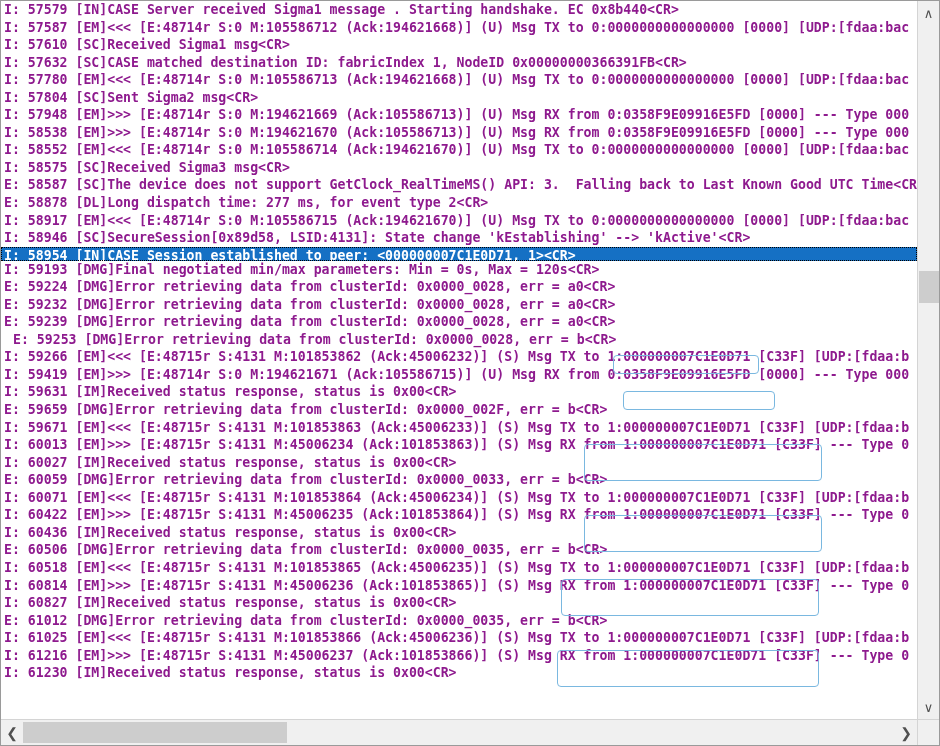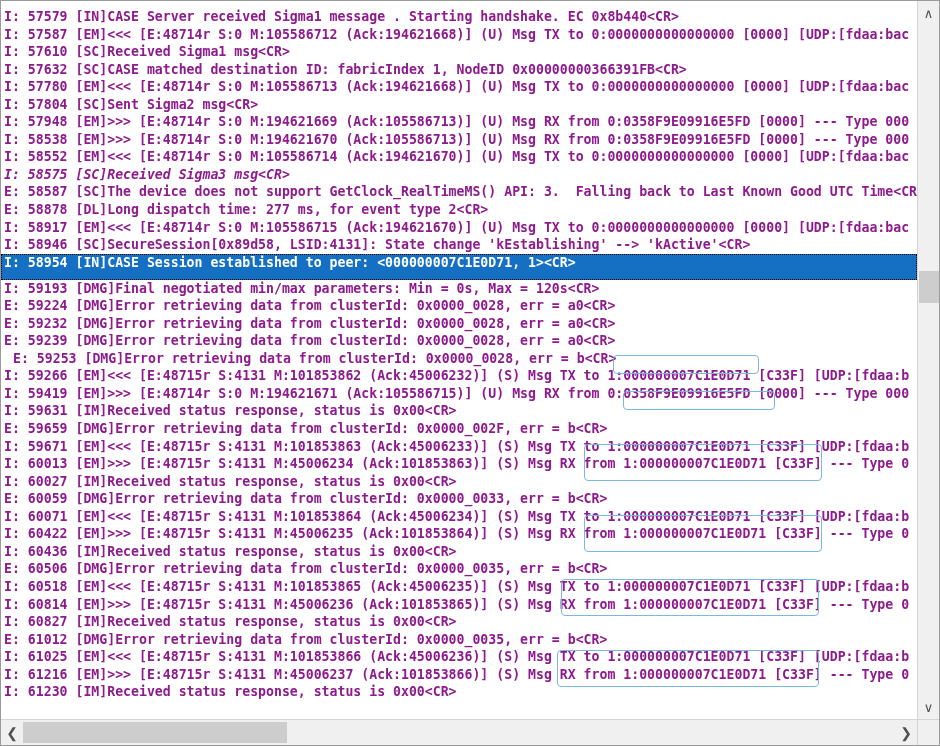--- a/index.html
+++ b/index.html
@@ -143,36 +143,36 @@
     border-top: 1px solid #d4d4d4;
     box-sizing: border-box;
   }
 </style>
 </head>
 <body>
 
 <div id="app">
 
   <div id="log-viewport">
-    <div id="log-lines" style="line-height: 17.55px; margin-top: 7px;">
+    <div id="log-lines" style="line-height: 17.55px;">
         <div class="log-line" style="height: 17.55px; line-height: 17.55px;">I: 57579 [IN]CASE Server received Sigma1 message . Starting handshake. EC 0x8b440&lt;CR&gt;</div>
         <div class="log-line" style="height: 17.55px; line-height: 17.55px;">I: 57587 [EM]&lt;&lt;&lt; [E:48714r S:0 M:105586712 (Ack:194621668)] (U) Msg TX to 0:0000000000000000 [0000] [UDP:[fdaa:bac</div>
         <div class="log-line" style="height: 17.55px; line-height: 17.55px;">I: 57610 [SC]Received Sigma1 msg&lt;CR&gt;</div>
         <div class="log-line" style="height: 17.55px; line-height: 17.55px;">I: 57632 [SC]CASE matched destination ID: fabricIndex 1, NodeID 0x00000000366391FB&lt;CR&gt;</div>
         <div class="log-line" style="height: 17.55px; line-height: 17.55px;">I: 57780 [EM]&lt;&lt;&lt; [E:48714r S:0 M:105586713 (Ack:194621668)] (U) Msg TX to 0:0000000000000000 [0000] [UDP:[fdaa:bac</div>
         <div class="log-line" style="height: 17.55px; line-height: 17.55px;">I: 57804 [SC]Sent Sigma2 msg&lt;CR&gt;</div>
         <div class="log-line" style="height: 17.55px; line-height: 17.55px;">I: 57948 [EM]&gt;&gt;&gt; [E:48714r S:0 M:194621669 (Ack:105586713)] (U) Msg RX from 0:0358F9E09916E5FD [0000] --- Type 000</div>
         <div class="log-line" style="height: 17.55px; line-height: 17.55px;">I: 58538 [EM]&gt;&gt;&gt; [E:48714r S:0 M:194621670 (Ack:105586713)] (U) Msg RX from 0:0358F9E09916E5FD [0000] --- Type 000</div>
         <div class="log-line" style="height: 17.55px; line-height: 17.55px;">I: 58552 [EM]&lt;&lt;&lt; [E:48714r S:0 M:105586714 (Ack:194621670)] (U) Msg TX to 0:0000000000000000 [0000] [UDP:[fdaa:bac</div>
-        <div class="log-line" style="height: 17.55px; line-height: 17.55px; font-style: italic;">I: 58575 [SC]Received Sigma3 msg&lt;CR&gt;</div>
+        <div class="log-line" style="height: 17.55px; line-height: 17.55px;">I: 58575 [SC]Received Sigma3 msg&lt;CR&gt;</div>
         <div class="log-line" style="height: 17.55px; line-height: 17.55px;">E: 58587 [SC]The device does not support GetClock_RealTimeMS() API: 3.  Falling back to Last Known Good UTC Time&lt;CR</div>
         <div class="log-line" style="height: 17.55px; line-height: 17.55px;">E: 58878 [DL]Long dispatch time: 277 ms, for event type 2&lt;CR&gt;</div>
         <div class="log-line" style="height: 17.55px; line-height: 17.55px;">I: 58917 [EM]&lt;&lt;&lt; [E:48714r S:0 M:105586715 (Ack:194621670)] (U) Msg TX to 0:0000000000000000 [0000] [UDP:[fdaa:bac</div>
         <div class="log-line" style="height: 17.55px; line-height: 17.55px;">I: 58946 [SC]SecureSession[0x89d58, LSID:4131]: State change 'kEstablishing' --&gt; 'kActive'&lt;CR&gt;</div>
-        <div class="log-line selected" style="height: 26px; line-height: 17.55px;">I: 58954 [IN]CASE Session established to peer: &lt;000000007C1E0D71, 1&gt;&lt;CR&gt;</div>
+        <div class="log-line selected" style="height: 14px; line-height: 17.55px;">I: 58954 [IN]CASE Session established to peer: &lt;000000007C1E0D71, 1&gt;&lt;CR&gt;</div>
         <div class="log-line" style="height: 17.55px; line-height: 17.55px;">I: 59193 [DMG]Final negotiated min/max parameters: Min = 0s, Max = 120s&lt;CR&gt;</div>
         <div class="log-line" style="height: 17.55px; line-height: 17.55px;">E: 59224 [DMG]Error retrieving data from clusterId: 0x0000_0028, err = a0&lt;CR&gt;</div>
         <div class="log-line" style="height: 17.55px; line-height: 17.55px;">E: 59232 [DMG]Error retrieving data from clusterId: 0x0000_0028, err = a0&lt;CR&gt;</div>
         <div class="log-line" style="height: 17.55px; line-height: 17.55px;">E: 59239 [DMG]Error retrieving data from clusterId: 0x0000_0028, err = a0&lt;CR&gt;</div>
         <div class="log-line" style="height: 17.55px; line-height: 17.55px; padding-left: 12px;">E: 59253 [DMG]Error retrieving data from clusterId: 0x0000_0028, err = b&lt;CR&gt;</div>
         <div class="log-line" style="height: 17.55px; line-height: 17.55px;">I: 59266 [EM]&lt;&lt;&lt; [E:48715r S:4131 M:101853862 (Ack:45006232)] (S) Msg TX to 1:000000007C1E0D71 [C33F] [UDP:[fdaa:b</div>
         <div class="log-line" style="height: 17.55px; line-height: 17.55px;">I: 59419 [EM]&gt;&gt;&gt; [E:48714r S:0 M:194621671 (Ack:105586715)] (U) Msg RX from 0:0358F9E09916E5FD [0000] --- Type 000</div>
         <div class="log-line" style="height: 17.55px; line-height: 17.55px;">I: 59631 [IM]Received status response, status is 0x00&lt;CR&gt;</div>
         <div class="log-line" style="height: 17.55px; line-height: 17.55px;">E: 59659 [DMG]Error retrieving data from clusterId: 0x0000_002F, err = b&lt;CR&gt;</div>
         <div class="log-line" style="height: 17.55px; line-height: 17.55px;">I: 59671 [EM]&lt;&lt;&lt; [E:48715r S:4131 M:101853863 (Ack:45006233)] (S) Msg TX to 1:000000007C1E0D71 [C33F] [UDP:[fdaa:b</div>

